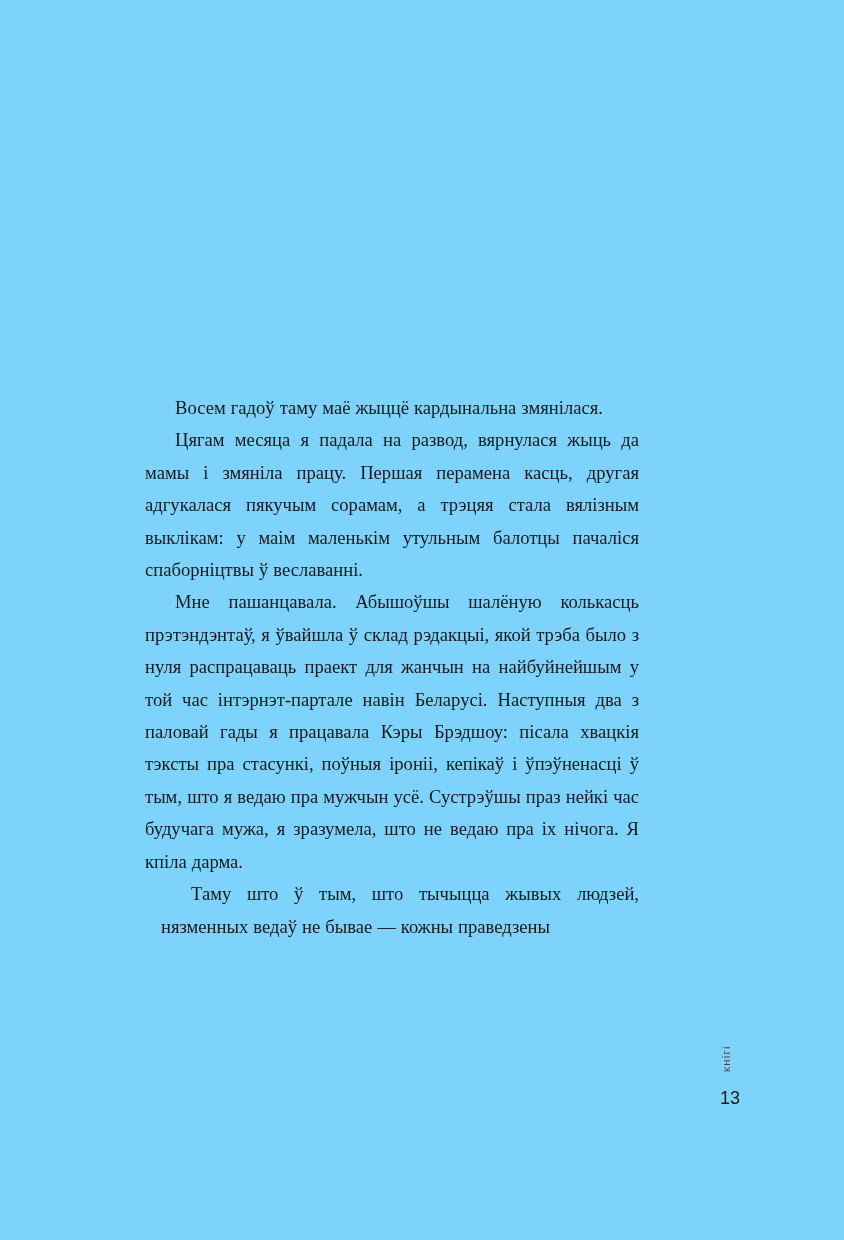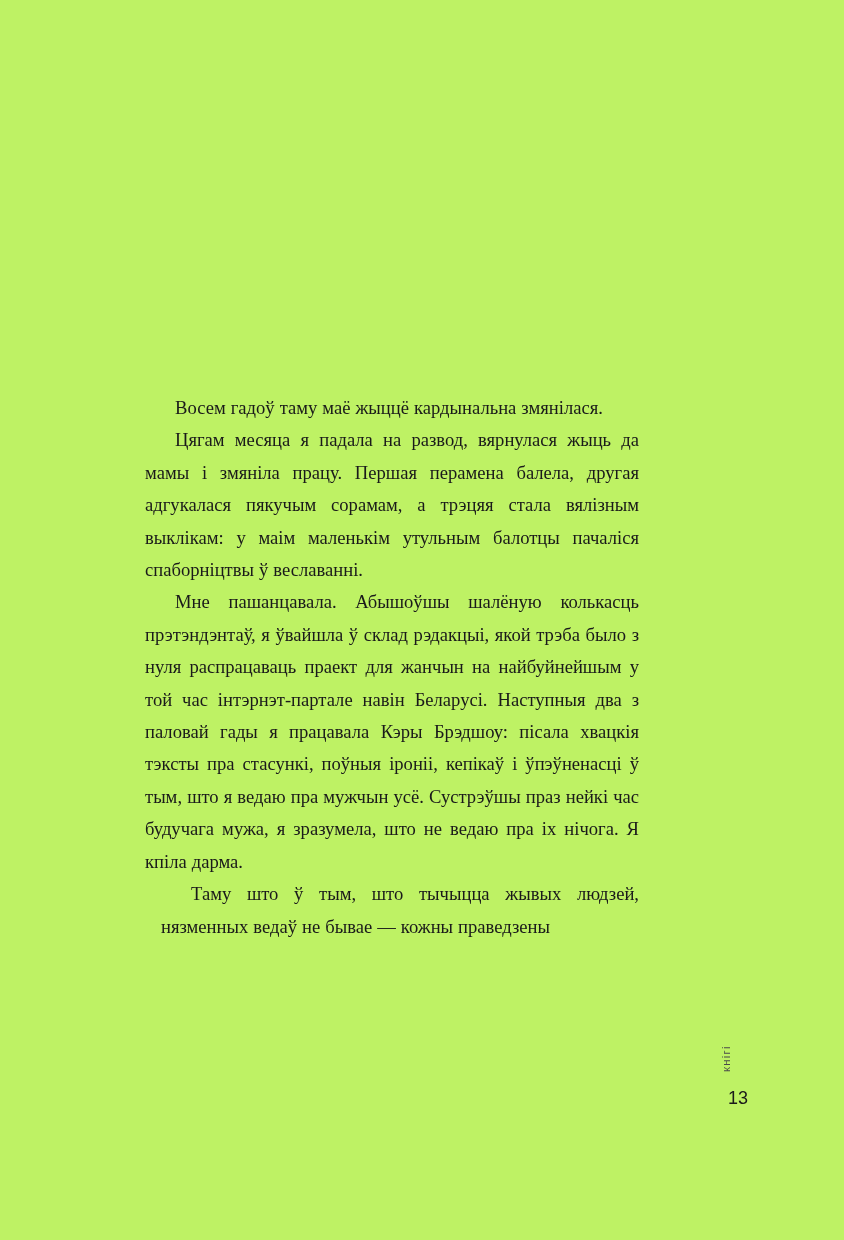--- a/index.html
+++ b/index.html
@@ -14,21 +14,21 @@
     font-family: "Liberation Serif", serif;
     color: #1a1a1a;
     overflow: hidden;
   }
   .page {
     position: absolute;
     left: 0;
     top: 0;
     width: 844px;
     height: 1240px;
-    background: #bef264;
+    background: #7dd3fc;
   }
   .text-block {
     position: absolute;
     left: 145px;
     top: 392px;
     width: 494px;
   }
   .para {
     margin: 0;
     font-size: 18.6px;
@@ -56,36 +56,36 @@
     font-size: 11.5px;
     letter-spacing: 1.2px;
     color: #4a4a4a;
     writing-mode: vertical-rl;
     transform: rotate(180deg);
     text-align: left;
     white-space: nowrap;
   }
   .folio {
     position: absolute;
-    right: 96px;
+    right: 104px;
     top: 1088px;
     font-family: "Liberation Sans", sans-serif;
     font-size: 18px;
     color: #1a1a1a;
     font-weight: 400;
   }
 </style>
 </head>
 <body>
 
 <div class="page">
 
   <div class="text-block">
     <p class="para">Восем гадоў таму маё жыццё кардынальна змяні­лася.</p>
-    <p class="para">Цягам месяца я падала на развод, вярнулася жыць да мамы і змяніла працу. Першая перамена балела, другая адгукалася пякучым сорамам, а трэцяя стала вялізным выклікам: у маім маленькім утульным ба­лотцы пачаліся спаборніцтвы ў веславанні.</p>
+    <p class="para">Цягам месяца я падала на развод, вярнулася жыць да мамы і змяніла працу. Першая перамена касць, другая адгукалася пякучым сорамам, а трэцяя стала вялізным выклікам: у маім маленькім утульным ба­лотцы пачаліся спаборніцтвы ў веславанні.</p>
     <p class="para">Мне пашанцавала. Абышоўшы шалёную коль­касць прэтэндэнтаў, я ўвайшла ў склад рэдакцыі, якой трэба было з нуля распрацаваць праект для жанчын на найбуйнейшым у той час інтэрнэт-парта­ле навін Беларусі. Наступныя два з паловай гады я працавала Кэры Брэдшоу: пісала хвацкія тэксты пра стасункі, поўныя іроніі, кепікаў і ўпэўненасці ў тым, што я ведаю пра мужчын усё. Сустрэўшы праз нейкі час будучага мужа, я зразумела, што не ведаю пра іх нічога. Я кпіла дарма.</p>
     <p class="para last">Таму што ў тым, што тычыцца жывых людзей, нязменных ведаў не бывае — кожны праведзены</p>
   </div>
 
   <div class="spine-label">кнігі</div>
 
   <div class="folio">13</div>
 
 </div>
 

